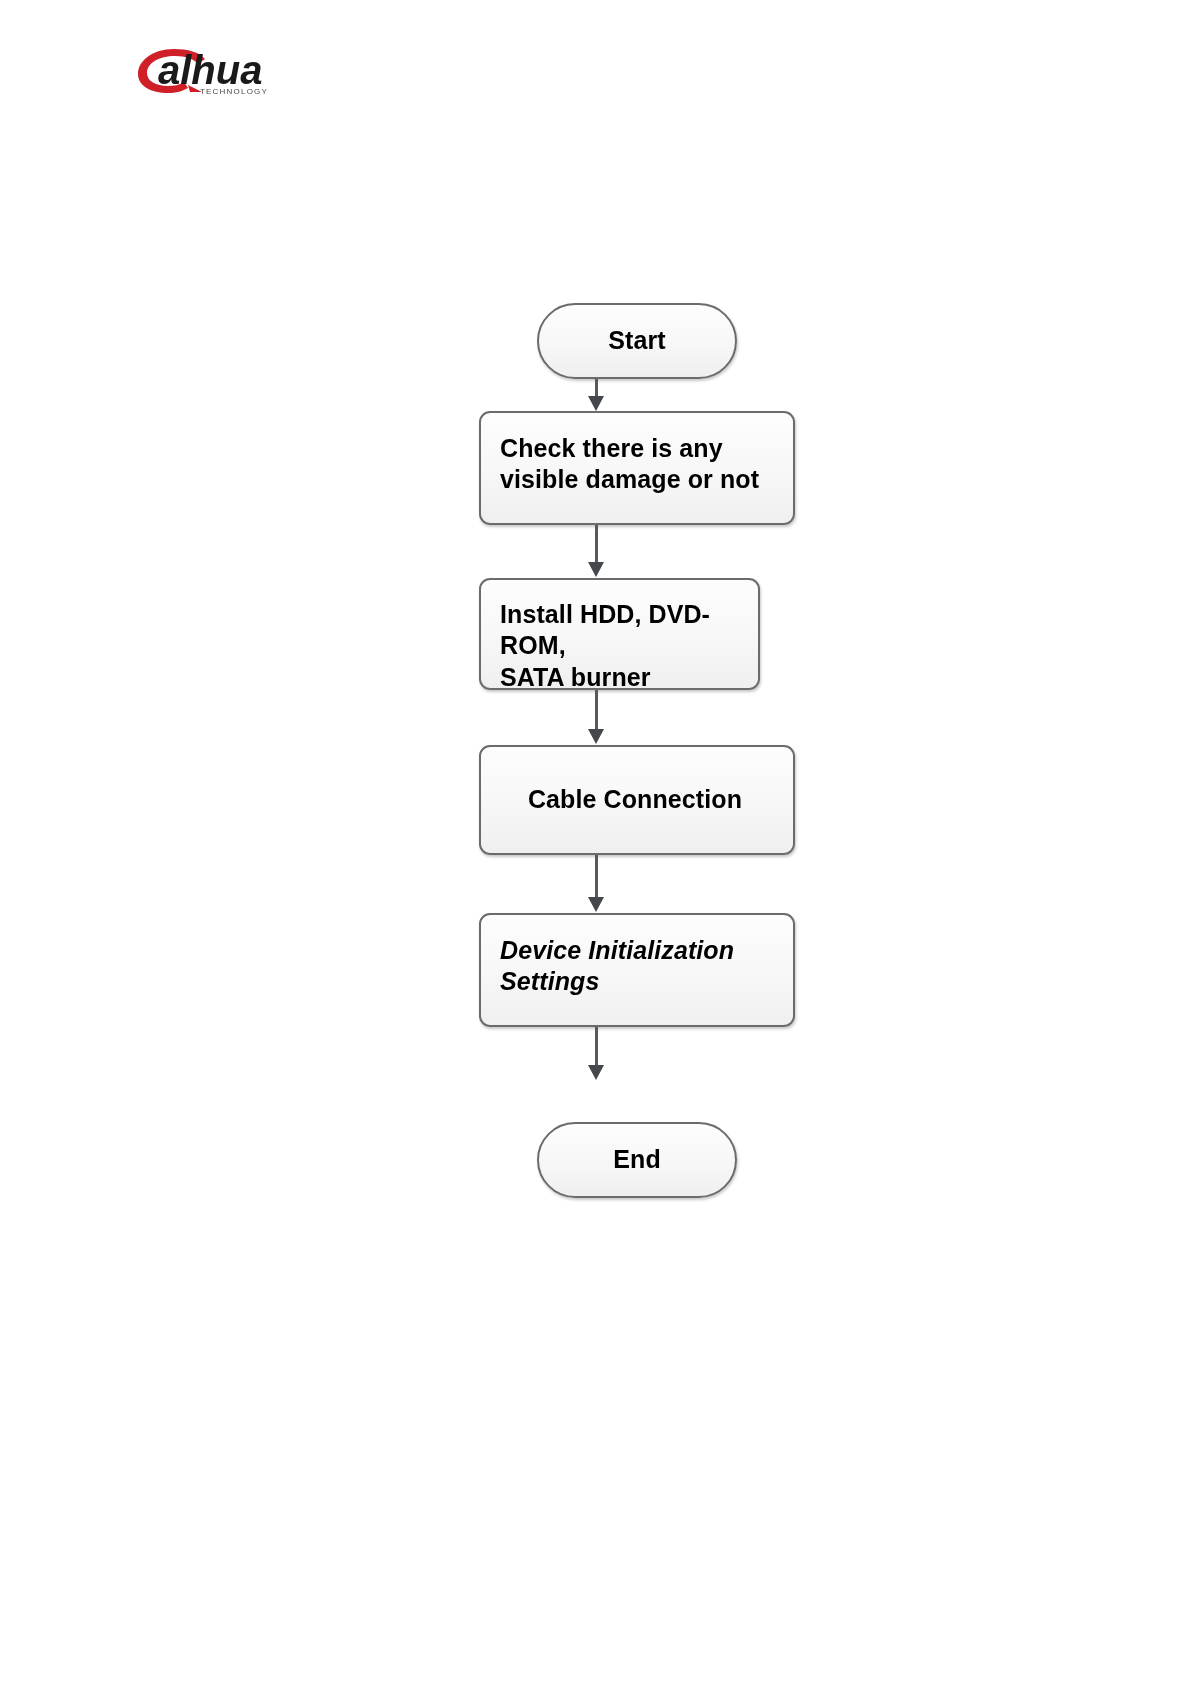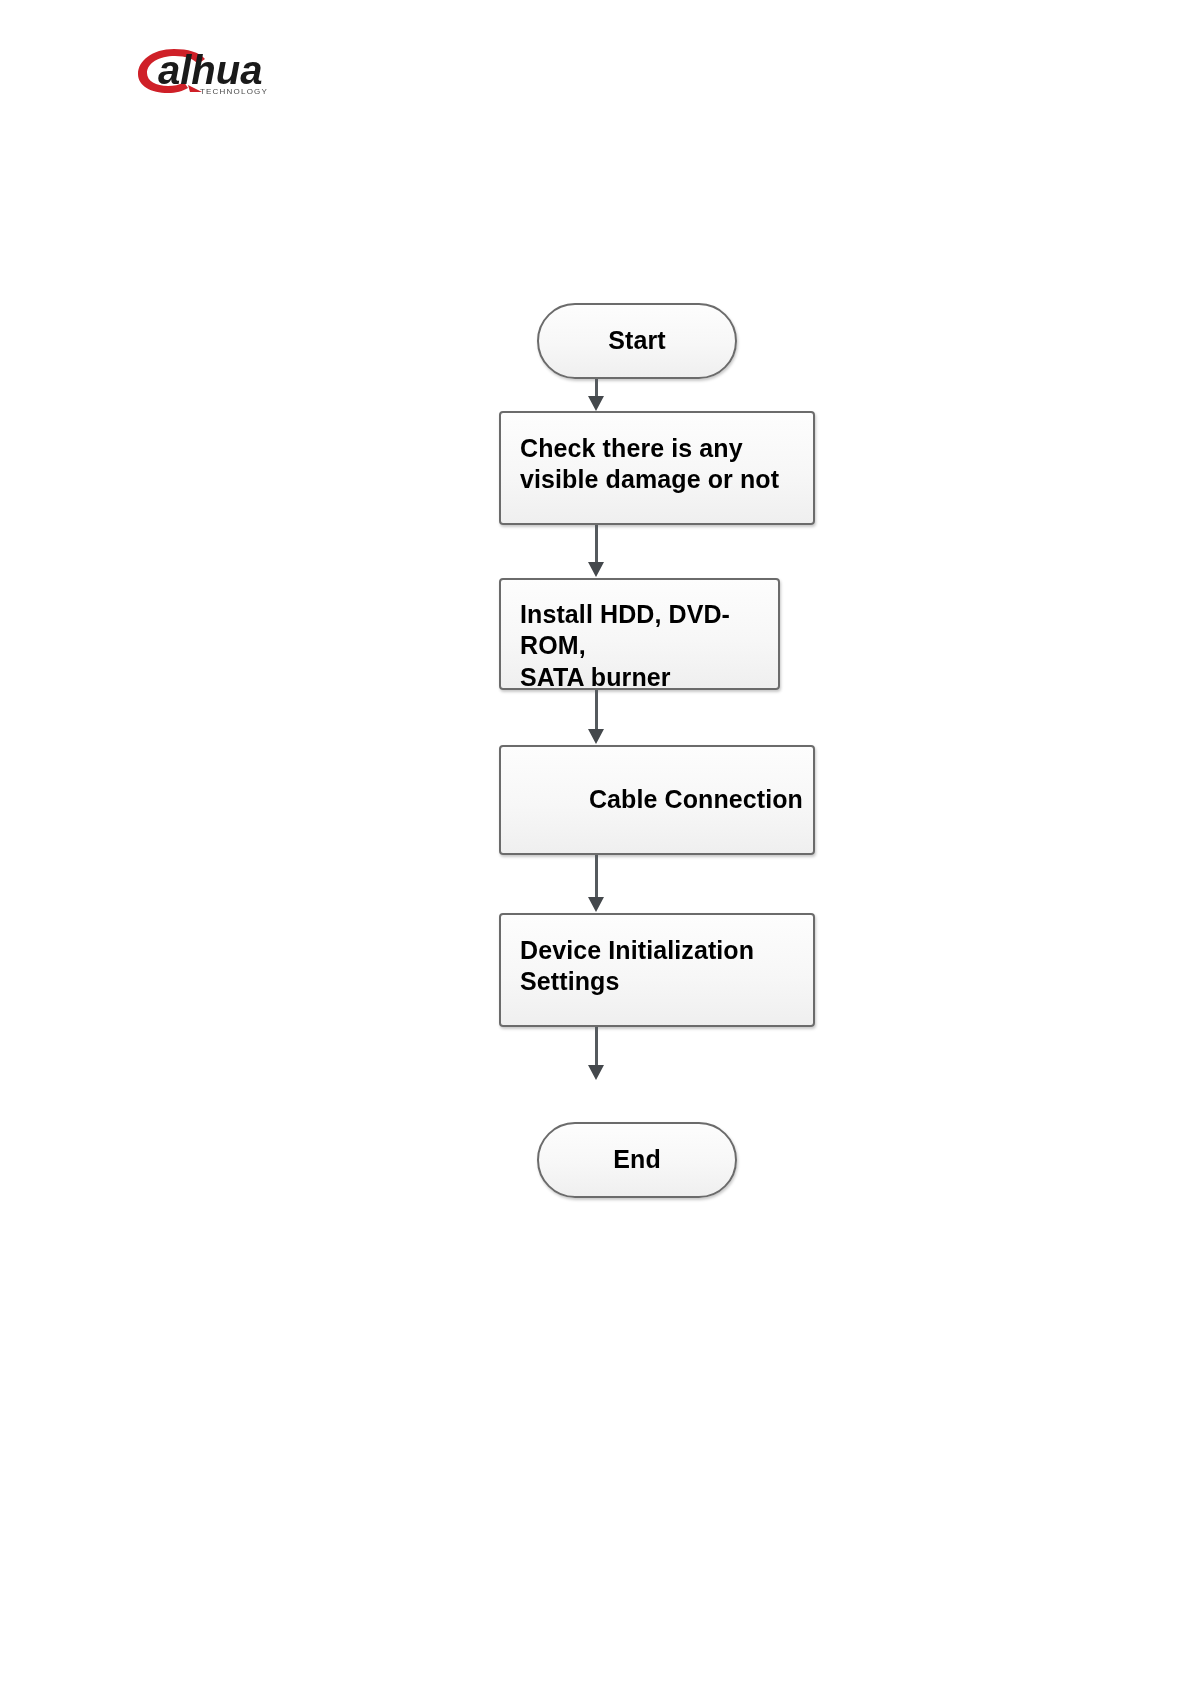--- a/index.html
+++ b/index.html
@@ -49,31 +49,30 @@
     letter-spacing: 0.1px;
   }
 
   .node.terminator {
     border-radius: 60px;
     justify-content: center;
     text-align: center;
   }
 
   .node.process {
-    border-radius: 4px;
+    border-radius: 11px;
     justify-content: flex-start;
     padding-left: 19px;
     padding-right: 10px;
-    margin-left: 20px;
   }
 
   .node.process.center-text {
     justify-content: center;
     padding-left: 6px;
-    text-align: right;
+    text-align: center;
   }
 
   .node .node-label {
     position: relative;
     z-index: 2;
     white-space: pre-line;
   }
 
   
   .node.process .node-label { width: 100%; }
@@ -147,21 +146,21 @@
 
   <div class="node process center-text" style="left:467px; top:745px; width:316px; height:110px;">
     <span class="node-label">Cable Connection</span>
   </div>
 
   <div class="conn" style="left:583px; top:855px; width:3px; height:58px;">
     <div class="stem" style="height:45px;"></div>
     <div class="head" style="top:42px;"></div>
   </div>
 
-  <div class="node process" style="left:467px; top:913px; width:316px; height:114px;">
+  <div class="node process" style="left:467px; top:913px; width:316px; height:114px;font-style:italic;">
     <span class="node-label" style="align-self:flex-start; margin-top:20px;">Device Initialization
 Settings</span>
   </div>
 
   <div class="conn" style="left:583px; top:1027px; width:3px; height:54px;">
     <div class="stem" style="height:41px;"></div>
     <div class="head" style="top:38px;"></div>
   </div>
 
   <div class="node terminator" style="left:525px; top:1081px; width:200px; height:76px;margin-top:41px;">

